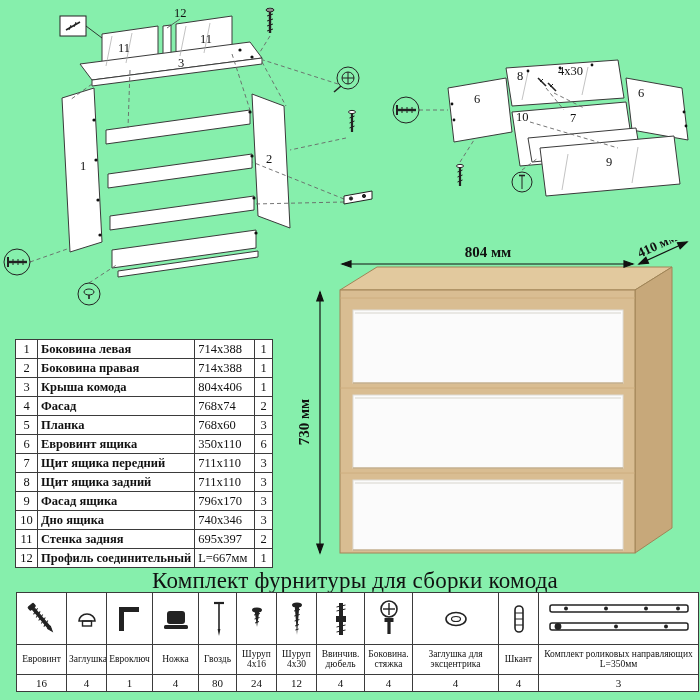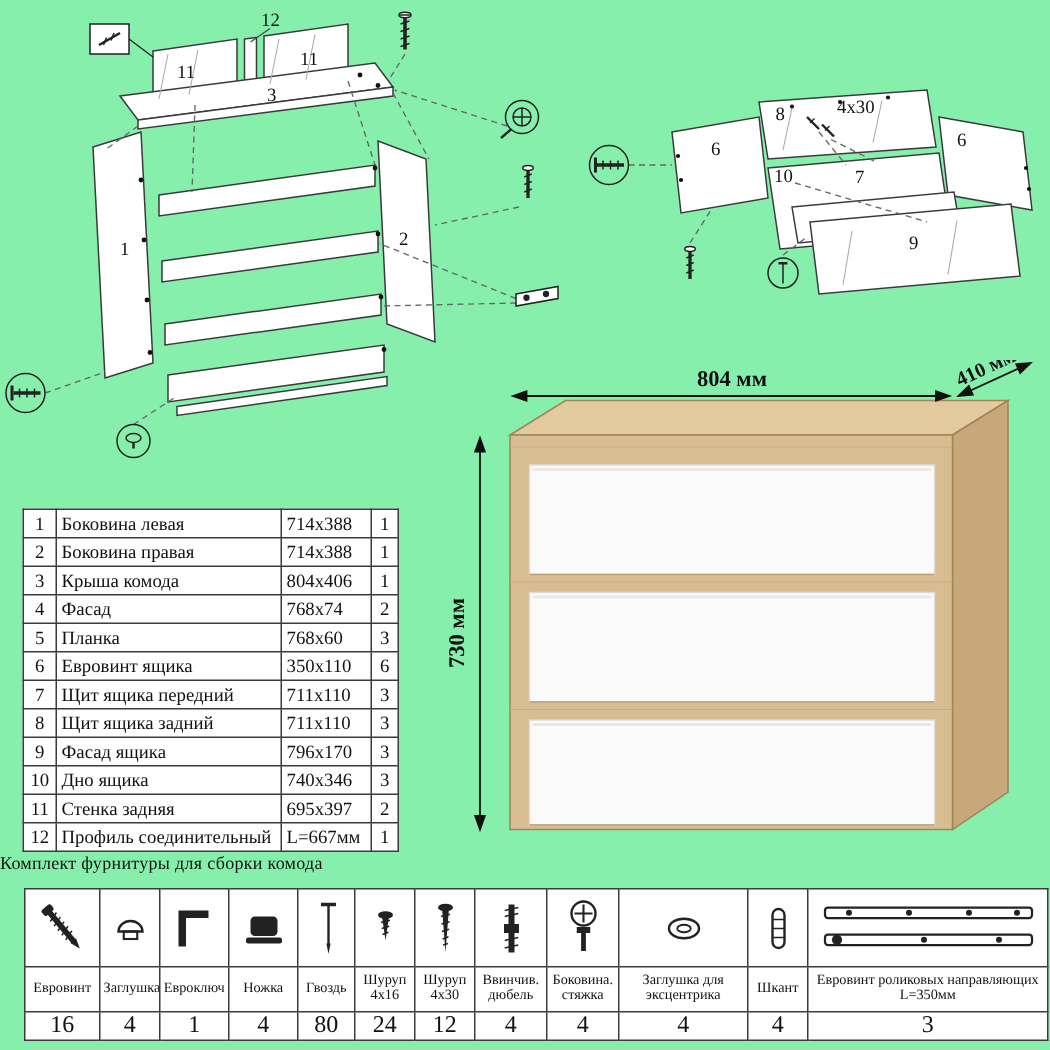--- a/index.html
+++ b/index.html
@@ -14,34 +14,34 @@
   svg text { font-family:"Liberation Serif", serif; fill:#111; }
   .plabel { font-size:12.5px; }
   .dim    { font-weight:bold; font-size:15px; }
   .dim-sm { font-weight:bold; font-size:13.5px; }
 
   table.parts { position:absolute; left:15px; top:339px; border-collapse:collapse;
                 font-size:12.5px; background:#fff; }
   table.parts td { border:1px solid #3b3b3b; height:18px; line-height:18px;
                    padding:0 3px; white-space:nowrap; }
   td.c-num  { width:22px;  text-align:center; }
-  td.c-name { width:150px; text-align:left; }
+  td.c-name { width:150px; text-align:left;font-weight:bold; }
   td.c-size { width:60px;  text-align:left; }
   td.c-qty  { width:18px;  text-align:center; }
 
-  .hw-title { position:absolute; left:0; top:568px; width:558px; text-align:left;
-              font-size:12px; letter-spacing:0.2px; }
+  .hw-title { position:absolute; left:0; top:568px; width:558px; text-align:right;
+              font-size:23px; letter-spacing:0.2px; }
 
   table.hardware { position:absolute; left:16px; top:592px; width:682px;
                    border-collapse:collapse; table-layout:fixed; background:#fff; }
   table.hardware td { border:1px solid #3b3b3b; text-align:center; vertical-align:middle;
                       overflow:hidden; }
   td.hw-icon { height:52px; }
   td.hw-name { height:30px; font-size:9.5px; line-height:1.05; padding:1px 2px; }
-  td.hw-qty  { height:17px; font-size:16px; }
+  td.hw-qty  { height:17px; font-size:11px; }
   .hwicon { display:block; margin:0 auto; }
 </style>
 </head>
 <body>
 
 <div class="page">
 
   <svg class="diag-left" viewBox="0 0 385 335">
     <g fill="#ffffff" stroke="#3a3a3a" stroke-width="1">
       <polygon points="102,34 158,26 158,62 102,70"></polygon>
@@ -503,21 +503,21 @@
         <td class="hw-name">Заглушка</td>
         <td class="hw-name">Евроключ</td>
         <td class="hw-name">Ножка</td>
         <td class="hw-name">Гвоздь</td>
         <td class="hw-name">Шуруп 4x16</td>
         <td class="hw-name">Шуруп 4x30</td>
         <td class="hw-name">Ввинчив. дюбель</td>
         <td class="hw-name">Боковина. стяжка</td>
         <td class="hw-name">Заглушка для эксцентрика</td>
         <td class="hw-name">Шкант</td>
-        <td class="hw-name">Евровинт роликовых направляющих L=350мм</td>
+        <td class="hw-name">Комплект роликовых направляющих L=350мм</td>
       </tr>
       <tr>
         <td class="hw-qty">16</td>
         <td class="hw-qty">4</td>
         <td class="hw-qty">1</td>
         <td class="hw-qty">4</td>
         <td class="hw-qty">80</td>
         <td class="hw-qty">24</td>
         <td class="hw-qty">12</td>
         <td class="hw-qty">4</td>

